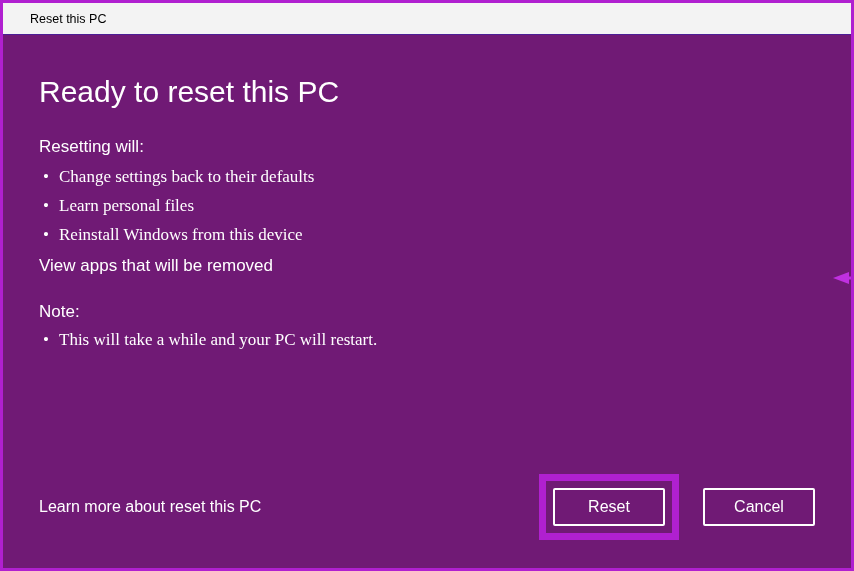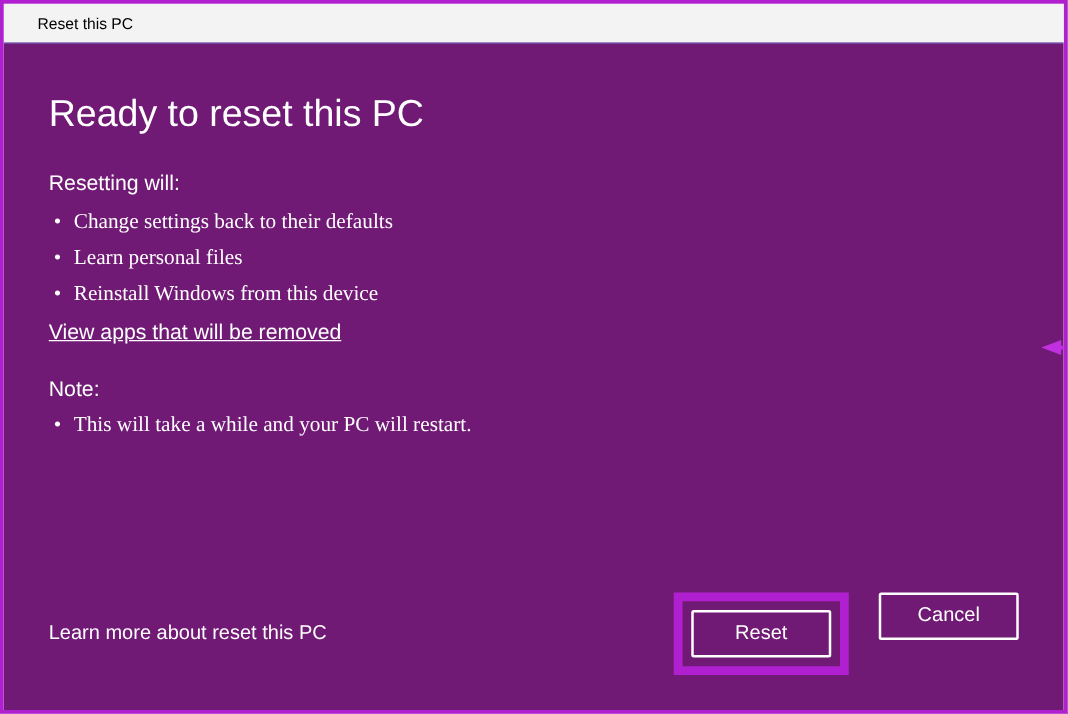--- a/index.html
+++ b/index.html
@@ -56,21 +56,20 @@
       font-family: Liberation Serif, serif;
     }
     ul li::before {
       content: "•";
       position: absolute;
       left: 0;
       top: 0;
     }
     .link {
       font-size: 17px;
-      text-decoration: underline;
       cursor: pointer;
       display: inline-block;
       margin-top: 2px;
       margin-bottom: 26px;
     }
     .arrow-wrap {
       display: inline-flex;
       align-items: center;
       position: relative;
     }
@@ -97,20 +96,21 @@
       align-items: center;
       justify-content: space-between;
     }
     .learn-more {
       font-size: 16px;
       cursor: pointer;
     }
     .buttons {
       display: flex;
       gap: 24px;
+      align-items: center;
     }
     .btn {
       min-width: 112px;
       height: 38px;
       background: transparent;
       border: 2px solid #fff;
       color: #fff;
       font-size: 16px;
       font-family: inherit;
       cursor: pointer;

